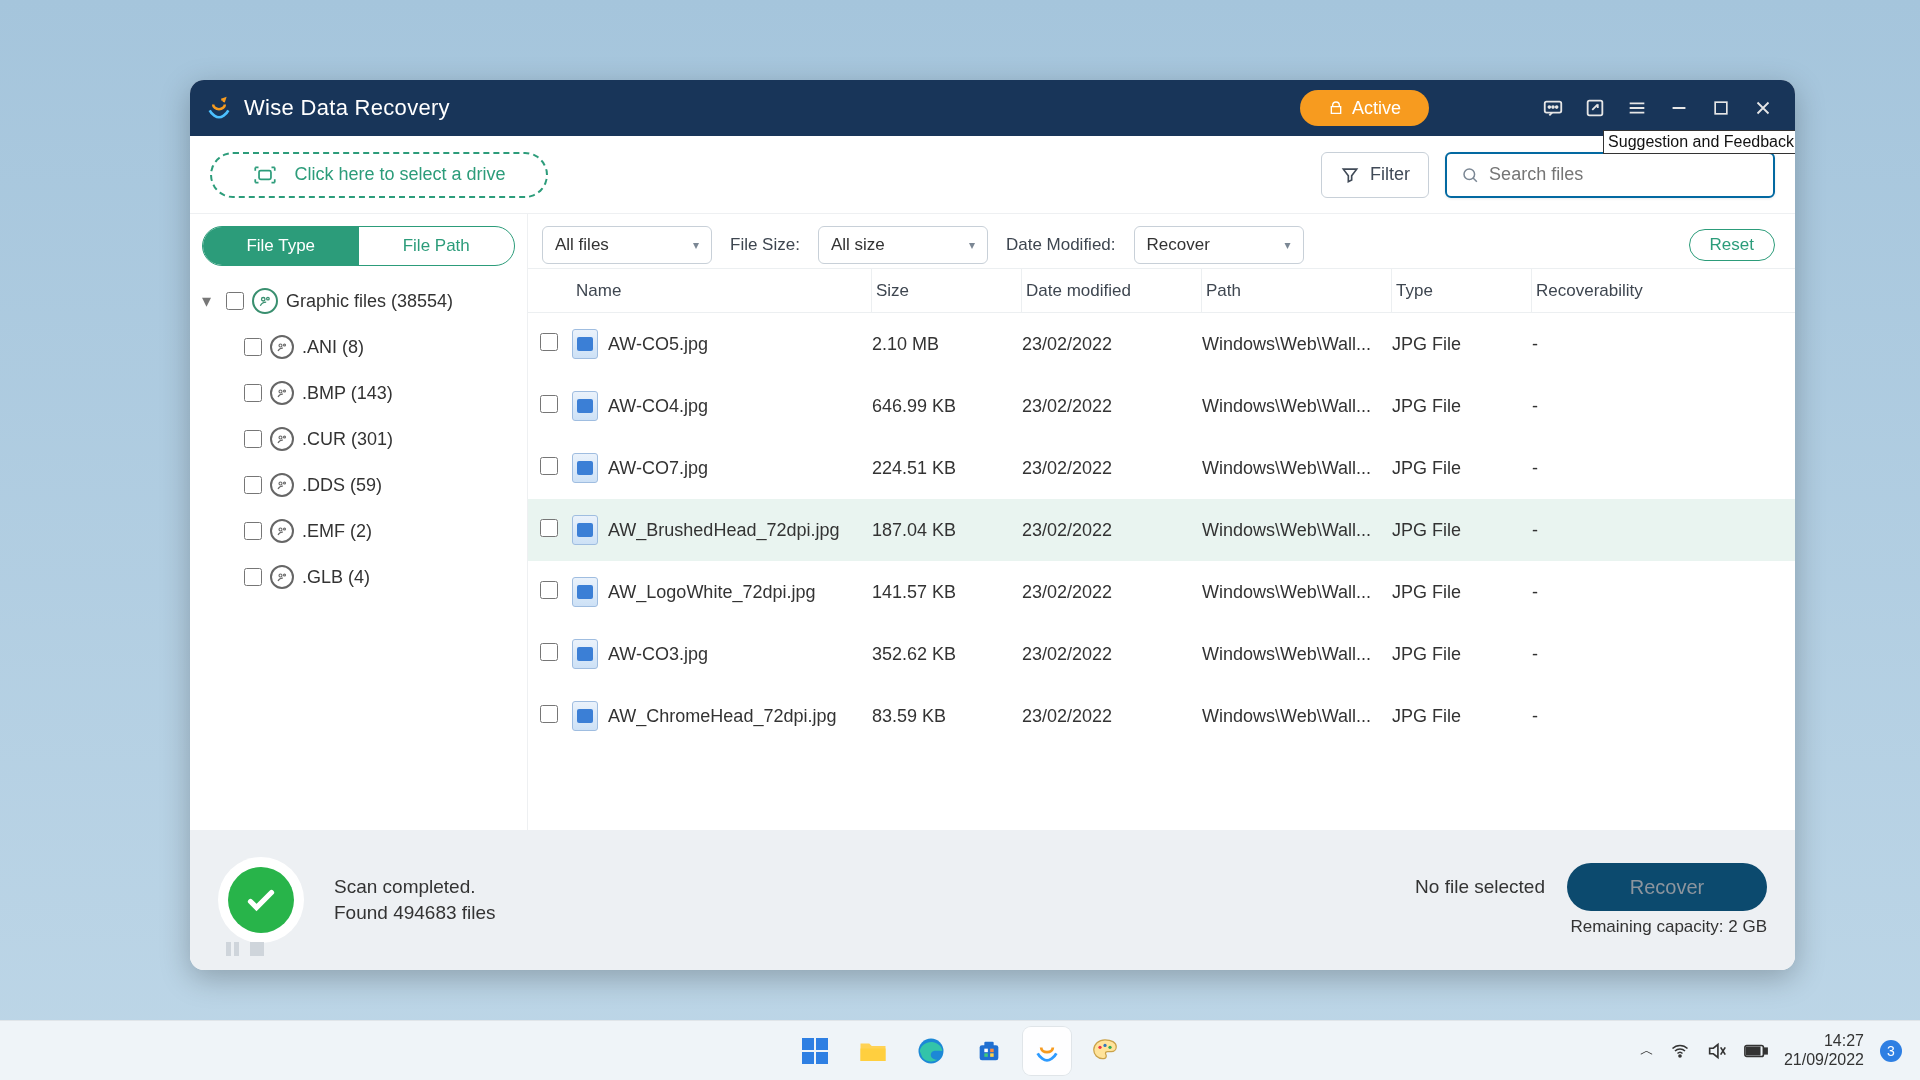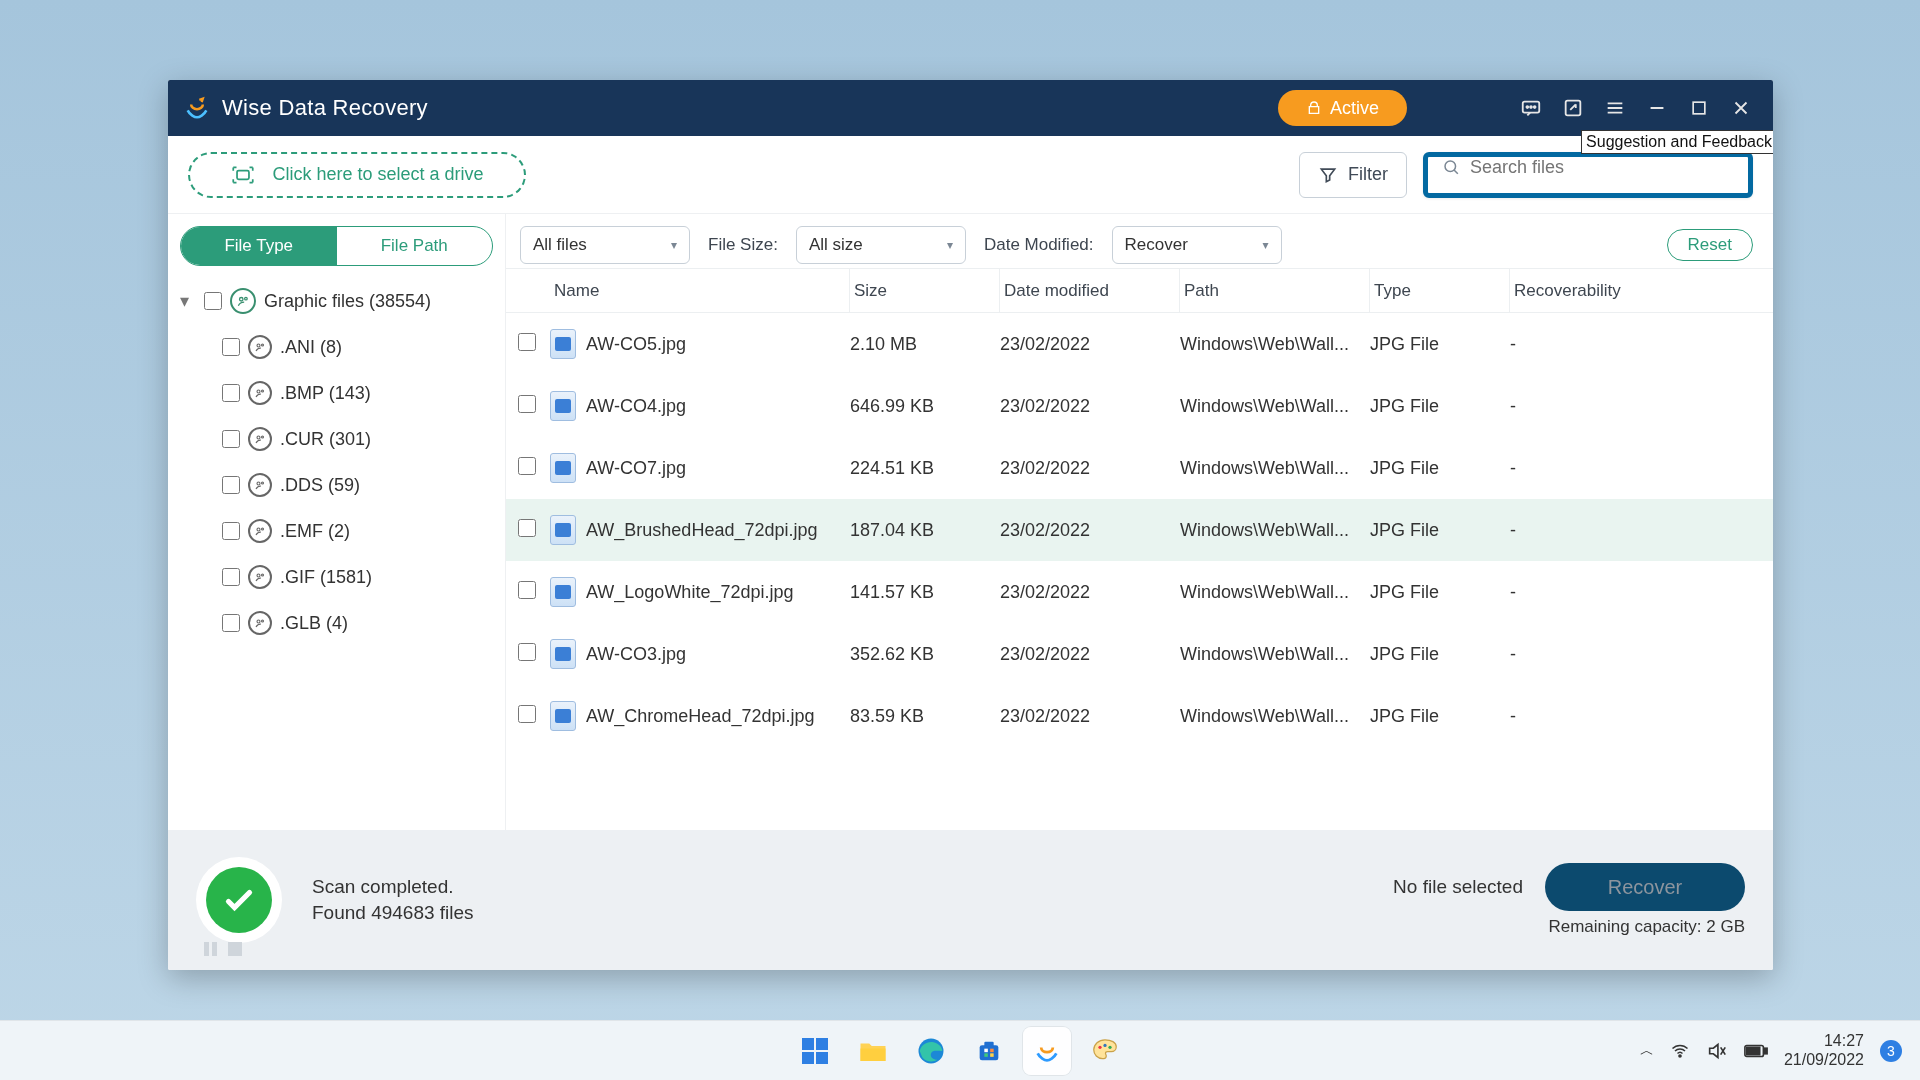--- a/index.html
+++ b/index.html
@@ -13,22 +13,22 @@
     position:absolute; left:0; right:0; bottom:54px; height:380px;
     background:
       radial-gradient(ellipse 420px 320px at 55% 140%, #1e5fe6 0%, #1e5fe6 35%, transparent 36%),
       radial-gradient(ellipse 380px 300px at 42% 150%, #3b8cff 0%, #3b8cff 32%, transparent 33%),
       radial-gradient(ellipse 460px 320px at 68% 160%, #5aa6ff 0%, #5aa6ff 30%, transparent 31%);
     filter: blur(1px);
     pointer-events:none;
   }
   
   .app-window {
-    position:absolute; left:168px; top:80px; width:1605px; height:890px;
-    background:#fff; border-radius:2px; box-shadow:0 8px 30px rgba(0,0,0,0.25);
+    position:absolute; left:190px; top:80px; width:1605px; height:890px;
+    background:#fff; border-radius:14px; box-shadow:0 8px 30px rgba(0,0,0,0.25);
     display:flex; flex-direction:column; overflow:hidden;
   }
   
   .titlebar {
     height:56px; background:#183559; display:flex; align-items:center; color:#fff;
     padding:0 14px; flex:0 0 auto;
   }
   .logo { width:30px; height:30px; display:flex; align-items:center; justify-content:center; margin-right:10px;}
   .app-title { font-size:22px; font-weight:400; letter-spacing:0.3px;}
   .title-spacer { flex:1; }
@@ -52,22 +52,22 @@
     display:flex; align-items:center; justify-content:center; gap:16px; color:#2c9c7a;
     font-size:18px; cursor:pointer;
   }
   .toolbar-spacer { flex:1; }
   .filter-btn {
     height:46px; border:1px solid #c8d0d8; border-radius:6px; padding:0 18px;
     display:flex; align-items:center; gap:10px; color:#404a57; font-size:18px; cursor:pointer;
     background:#fff;
   }
   .search-wrap {
-    height:46px; width:330px; border:5px solid #0369a1; border-radius:6px;
-    display:flex; align-items:flex-start; gap:10px; padding:0 14px; color:#7b8794; font-size:18px;
+    height:46px; width:330px; border:2px solid #0369a1; border-radius:6px;
+    display:flex; align-items:center; gap:10px; padding:0 14px; color:#7b8794; font-size:18px;
     box-shadow:0 1px 3px rgba(0,0,0,0.08);
   }
   .search-wrap input { border:none; outline:none; font-size:18px; width:100%; color:#333;}
   .tooltip-float {
     position:absolute; top:-6px; right:-4px; background:#fff; border:1px solid #333;
     font-size:16px; padding:2px 4px; color:#111; white-space:nowrap;
   }
   
   .body-split { flex:1; display:flex; min-height:0; }
   .sidebar {
@@ -340,31 +340,20 @@
             <div class="tree-row tree-sub">
               <input type="checkbox" style="">
               <span class="sub-ico">
                 <svg width="12" height="12" viewBox="0 0 24 24" fill="none" stroke="#666" stroke-width="2.2">
                   <circle cx="9" cy="9" r="3"></circle>
                   <path d="M4 20c2-4 6-6 10-6"></path>
                   <circle cx="17" cy="8" r="2"></circle>
                 </svg>
               </span>
               <span>.EMF (2)</span>
-            </div>
-            <div class="tree-row tree-sub">
-              <input type="checkbox" style="">
-              <span class="sub-ico">
-                <svg width="12" height="12" viewBox="0 0 24 24" fill="none" stroke="#666" stroke-width="2.2">
-                  <circle cx="9" cy="9" r="3"></circle>
-                  <path d="M4 20c2-4 6-6 10-6"></path>
-                  <circle cx="17" cy="8" r="2"></circle>
-                </svg>
-              </span>
-              <span>.GIF (1581)</span>
             </div>
             <div class="tree-row tree-sub">
               <input type="checkbox" style="">
               <span class="sub-ico">
                 <svg width="12" height="12" viewBox="0 0 24 24" fill="none" stroke="#666" stroke-width="2.2">
                   <circle cx="9" cy="9" r="3"></circle>
                   <path d="M4 20c2-4 6-6 10-6"></path>
                   <circle cx="17" cy="8" r="2"></circle>
                 </svg>
               </span>

